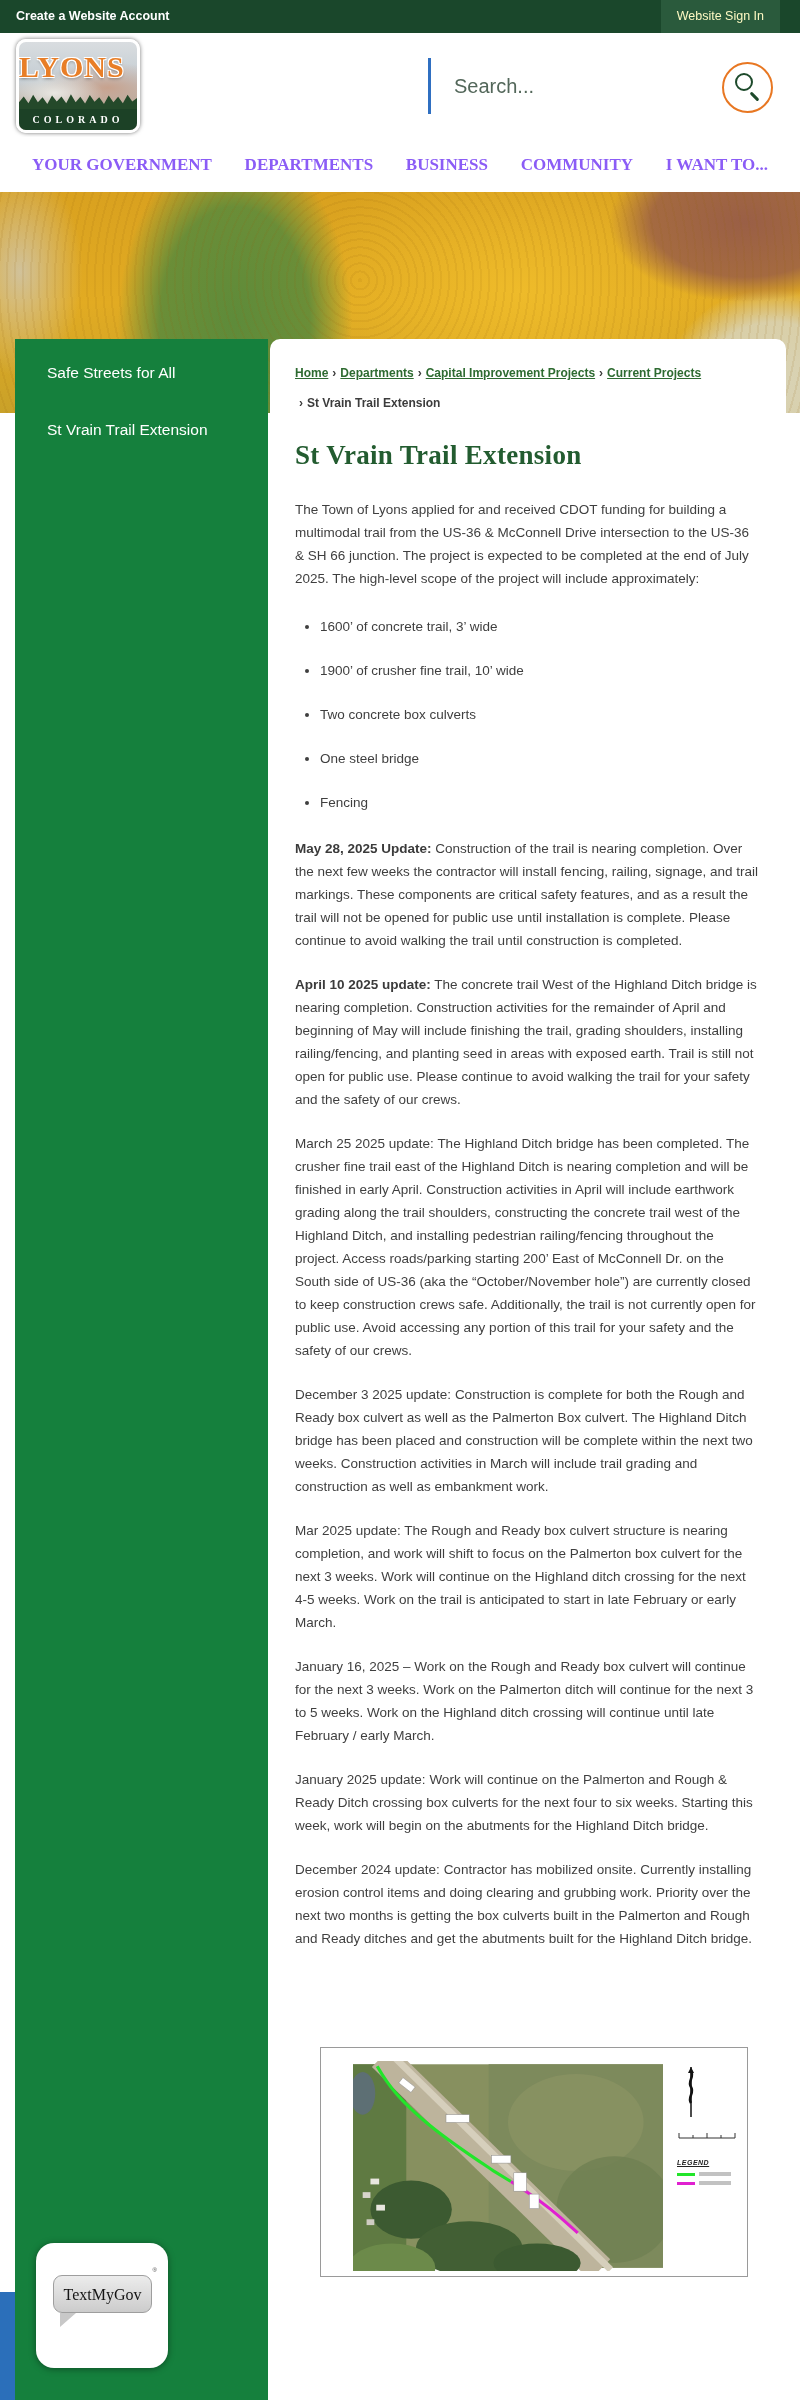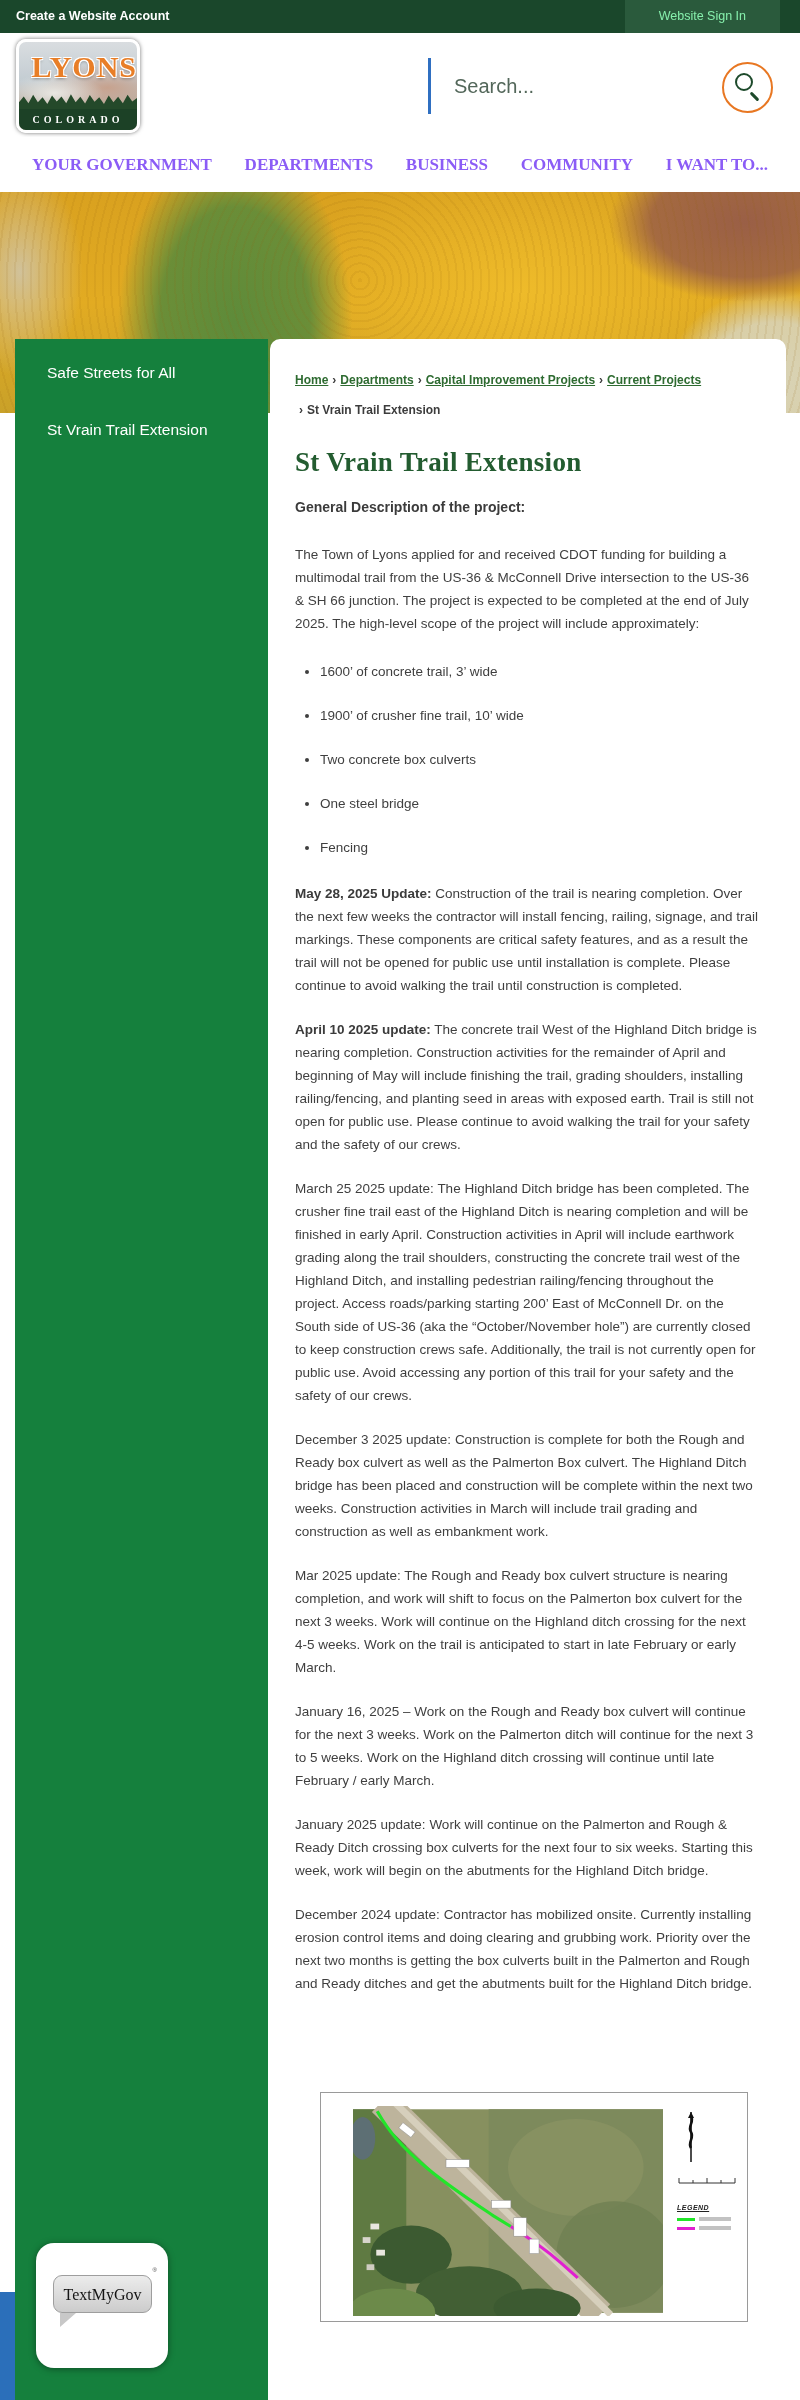--- a/index.html
+++ b/index.html
@@ -7,32 +7,32 @@
   .page {
     position:relative; width:800px; height:2400px; margin:0 auto;
     background:#ffffff; overflow:hidden;
     font-family:"Liberation Sans", sans-serif;
   }
   
   .topbar { position:absolute; left:0; top:0; width:800px; height:33px; background:#1a472b; }
   .topbar-link { position:absolute; left:16px; top:0; height:23px; line-height:33px;
     color:#fff; font-size:12.5px; font-weight:bold; cursor:pointer; }
   .signin-btn { position:absolute; right:20px; top:0; height:33px; line-height:33px;
-    padding:0 34px; background:#2a5a3c; color:#86efac; font-size:12.5px; cursor:pointer; }
+    padding:0 16px; background:#2a5a3c; color:#fef9c3; font-size:12.5px; cursor:pointer; }
   
   .header { position:absolute; left:0; top:33px; width:800px; height:104px; background:#fff; }
   .logo { position:absolute; left:16px; top:6px; width:124px; height:94px;
     border:3px solid #fff; border-radius:10px; overflow:hidden; cursor:pointer;
     box-shadow:0 0 4px rgba(0,0,0,.55);
     background:
       radial-gradient(ellipse 70px 28px at 30% 58%, #e9e7e2 0%, rgba(233,231,226,0) 70%),
       radial-gradient(ellipse 90px 34px at 75% 52%, #c7a28e 0%, rgba(199,162,142,0) 75%),
       linear-gradient(180deg, #d9dde0 0%, #c3ccd2 45%, #b9aa9b 72%, #a89a8c 100%);
   }
-  .logo-word { position:absolute; left:0; top:8px; width:100%; text-align:right;
+  .logo-word { position:absolute; left:0; top:8px; width:100%; text-align:left;
     font-family:"Liberation Serif", serif; font-weight:bold; font-size:30px; letter-spacing:1px;
     color:#e87e27;
     text-shadow:-1px -1px 0 #fff, 1px -1px 0 #fff, -1px 1px 0 #fff, 1px 1px 0 #fff, 0 2px 3px rgba(0,0,0,.35); }
   .logo-trees { position:absolute; left:0; bottom:20px; width:100%; height:17px; background:#24492a;
     clip-path:polygon(0 100%,0 55%,4% 20%,8% 60%,12% 10%,16% 55%,20% 25%,24% 65%,28% 15%,32% 50%,36% 20%,40% 60%,44% 8%,48% 55%,52% 22%,56% 62%,60% 12%,64% 52%,68% 25%,72% 65%,76% 15%,80% 55%,84% 22%,88% 60%,92% 10%,96% 50%,100% 30%,100% 100%); }
   .logo-banner { position:absolute; left:0; bottom:0; width:100%; height:21px; background:#1c4126;
     color:#fff; text-align:center; line-height:21px; font-family:"Liberation Serif", serif;
     font-weight:bold; font-size:10px; letter-spacing:4px; }
   .search-divider { position:absolute; left:428px; top:25px; width:3px; height:56px; background:#2f6fc1; }
   .search-input { position:absolute; left:452px; top:38px; width:240px; height:30px; border:none; outline:none;
@@ -61,21 +61,21 @@
       linear-gradient(180deg, #d9a11f 0%, #e2ab22 50%, #c9a129 100%);
   }
   
   .sidebar { position:absolute; left:15px; top:339px; width:253px; height:2061px;
     background:#15803d; padding:21px 20px 0 32px; }
   .sidebar-item { color:#fff; font-size:15.5px; line-height:25px; margin-bottom:32px;
     cursor:pointer; max-width:185px; }
   .footer-strip { position:absolute; left:0; top:2292px; width:15px; height:108px; background:#2b6fba; }
 
   .main { position:absolute; left:270px; top:339px; width:516px; height:2061px;
-    background:#fff; border-radius:10px 10px 0 0; padding:33px 26px 0 25px; }
+    background:#fff; border-radius:10px 10px 0 0; padding:26px 26px 0 25px; }
   .crumbs { font-size:12px; font-weight:bold; color:#3c3c3c; line-height:16px; }
   .crumbs a { color:#2e6b31; text-decoration:underline; cursor:pointer; }
   .crumb-sep { padding:0 4px; color:#3c3c3c; }
   .crumb-line2 { margin-top:14px; }
   .page-title { margin:28px 0 0 0; font-family:"Liberation Serif", serif; font-weight:bold;
     font-size:27px; line-height:32px; color:#235c30; letter-spacing:.3px; }
   .subhead { margin:21px 0 0 0; font-size:14px; font-weight:bold; color:#3b3b3b; line-height:17px; }
   .body-text { font-size:13.5px; line-height:23px; color:#3f3f3f; }
   .intro { margin:27px 0 0 0; }
   ul.scope { margin:25px 0 23px 0; padding:0 0 0 25px; }
@@ -149,21 +149,20 @@
       <div>
         <a>Home</a><span class="crumb-sep">›</span><a>Departments</a><span class="crumb-sep">›</span><a>Capital Improvement Projects</a><span class="crumb-sep">›</span><a>Current Projects</a>
       </div>
       <div class="crumb-line2">
         <span class="crumb-sep">›</span><span>St Vrain Trail Extension</span>
       </div>
     </div>
 
     <h1 class="page-title">St Vrain Trail Extension</h1>
 
-    <div class="subhead">General Description of the project:</div>
 
     <p class="body-text intro">The Town of Lyons applied for and received CDOT funding for building a multimodal trail from the US-36 &amp; McConnell Drive intersection to the US-36 &amp; SH 66 junction.   The project is expected to be completed at the end of July 2025.  The high-level scope of the project will include approximately:</p>
 
     <ul class="scope body-text">
       <li>1600’ of concrete trail, 3’ wide</li>
       <li>1900’ of crusher fine trail, 10’ wide</li>
       <li>Two concrete box culverts</li>
       <li>One steel bridge</li>
       <li>Fencing</li>
     </ul>

